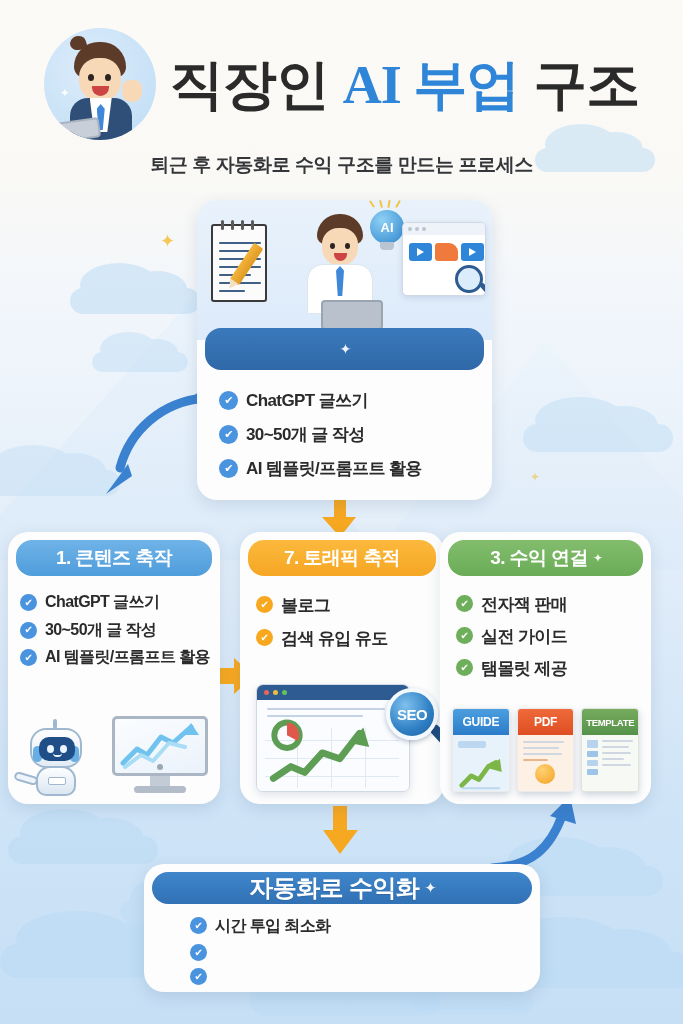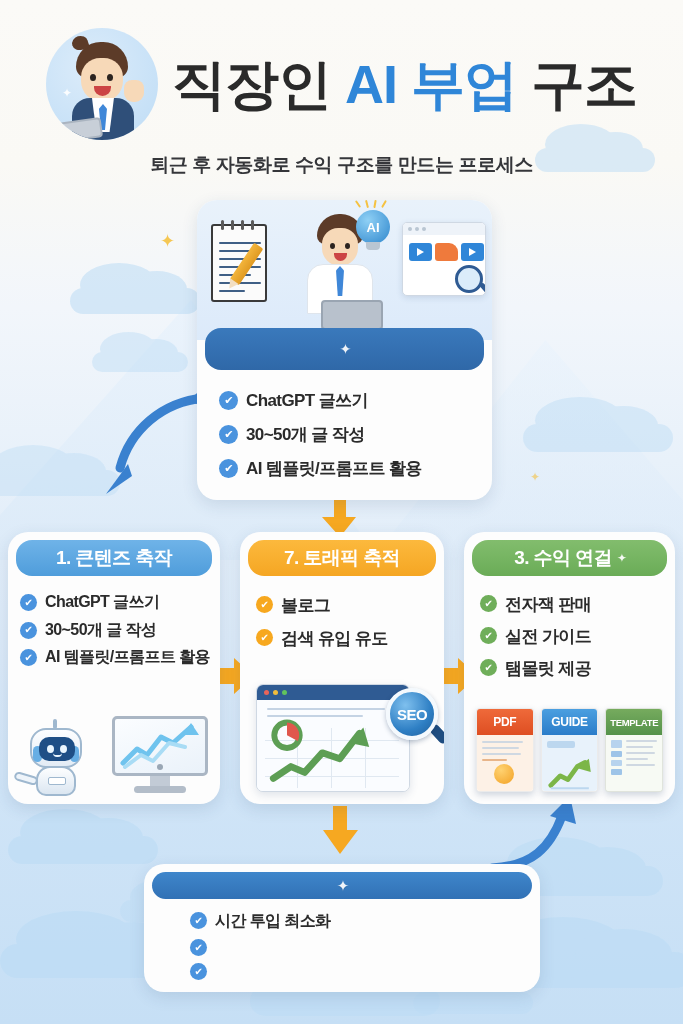--- a/index.html
+++ b/index.html
@@ -91,21 +91,21 @@
     position: absolute; width: 44px; height: 20px; left: 12px; bottom: 0;
     background: #c8cfd8; border-radius: 4px; transform: rotate(-8deg);
     border: 2px solid #aab4c0;
   }
   .av-spark { position: absolute; color: #fff; font-size: 12px; opacity: .9; }
 
   .title {
     font-size: 54px; font-weight: 900; letter-spacing: -1px;
     color: #2a2a2a; line-height: 1; white-space: nowrap;
   }
-  .title .accent { color: #2f86d8; }
+  .title .accent { color: #2f86d8; font-family: Liberation Serif, serif; }
   .subtitle {
     margin-top: 12px; font-size: 19px; font-weight: 700; color: #35363a;
     letter-spacing: -0.4px;
   }
 
   
   .card {
     position: absolute;
     background: #fdfdfd;
     border-radius: 20px;
@@ -164,21 +164,21 @@
   #card-mid { left: 240px; top: 532px; width: 204px; height: 272px; }
   #card-mid .card-head {
     background: linear-gradient(180deg,#fcb93d 0%,#f5a623 100%);
     height: 36px; font-size: 19px;
   }
   #card-mid .bullets { padding-left: 16px; }
   #card-mid .bullet { font-size: 17px; margin: 10px 0; }
   #card-mid .chk { width: 17px; height: 17px; font-size: 10px; background: #f7a81f; margin-top: 2px; }
 
   
-  #card-right { left: 464px; top: 532px; width: 211px; height: 272px; }
+  #card-right { left: 440px; top: 532px; width: 211px; height: 272px; }
   #card-right .card-head {
     background: linear-gradient(180deg,#82bd6d 0%,#6aac57 100%);
     height: 36px; font-size: 19px;
   }
   #card-right .bullets { padding-left: 16px; }
   #card-right .bullet { font-size: 17px; margin: 9px 0; }
   #card-right .chk { width: 17px; height: 17px; font-size: 10px; background: #6fae5a; margin-top: 2px; }
 
   
   #card-bottom { left: 144px; top: 864px; width: 396px; height: 128px; }
@@ -285,21 +285,21 @@
   .pt-hair{position:absolute; left:24px; top:0; width:46px; height:30px; background:#5c3b28; border-radius:22px 22px 8px 8px;}
   .pt-face{position:absolute; left:29px; top:14px; width:36px; height:38px; background:#f7d9b8; border-radius:17px 17px 19px 19px;}
   .pt-eye{position:absolute; top:15px; width:5px;height:6px; background:#2c2420; border-radius:50%;}
   .pt-eye.l{left:8px;} .pt-eye.r{left:23px;}
   .pt-mouth{position:absolute; left:12px; top:25px; width:13px; height:8px; background:#c44; border-radius:0 0 10px 10px;}
   .pt-body{position:absolute; left:14px; top:50px; width:66px; height:50px; background:#fff; border-radius:16px 16px 0 0; border:1px solid #dfe5ec;}
   .pt-tie{position:absolute; left:43px; top:52px; width:8px; height:30px; background:#3f87d8; clip-path: polygon(50% 0,100% 15%,78% 100%,22% 100%,0 15%);}
   .laptop{position:absolute; left:22px; top:86px; width:74px; height:36px;}
   .lt-lid{position:absolute; left:6px; top:0; width:62px; height:30px; background:#b8c1cc; border-radius:4px; border:2px solid #9aa5b2;}
   .lt-base{position:absolute; left:0; top:28px; width:74px; height:8px; background:#cbd3dc; border-radius:3px;}
-  .bulb{position:absolute; left:156px; top:6px; width:40px; height:46px;}
+  .bulb{position:absolute; left:170px; top:6px; width:40px; height:46px;}
   .bulb-glass{position:absolute; left:3px; top:4px; width:34px; height:34px; border-radius:50%;
        background: radial-gradient(circle at 35% 30%,#8fd0f5,#2e86cc);
        display:flex;align-items:center;justify-content:center;color:#fff;font-weight:900;font-size:13px;}
   .bulb-base{position:absolute; left:13px; top:36px; width:14px; height:8px; background:#b9c6d2; border-radius:0 0 4px 4px;}
   .ray{position:absolute; width:2px; height:8px; background:#f5c242; border-radius:2px; top:-6px;}
   .window-ill{
     position:absolute; right:6px; top:22px; width:84px; height:74px;
     background:#fff; border:1px solid #cfd8e3; border-radius:5px; overflow:hidden;
     box-shadow:0 2px 6px rgba(40,70,110,.14);
   }
@@ -579,39 +579,39 @@
       </div>
       <div class="bullet">
         <span class="chk">✔</span>
         <span>탬몰릿 제공</span>
       </div>
     </div>
     <div class="illus-box">
       <div class="docs">
 
         <div class="doc">
-          <div class="doc-top" style="background:linear-gradient(180deg,#ef6a3a,#de4e22);">PDF</div>
-          <div class="doc-body" style="background:#fdf1e6;">
-            <div class="doc-ln" style="width:90%;"></div>
-            <div class="doc-ln" style="width:80%;"></div>
-            <div class="doc-ln" style="width:86%;"></div>
-            <div class="doc-ln" style="width:55%; background:#e8b58a;"></div>
-            <div class="seal"></div>
-          </div>
-        </div>
-
-        <div class="doc">
           <div class="doc-top" style="background:linear-gradient(180deg,#4b9fe0,#2a7cc9);">GUIDE</div>
           <div class="doc-body" style="background:#e8f2fb;">
             <div class="doc-ln" style="width:62%; height:7px; background:#bcd7ef;"></div>
             <svg viewBox="0 0 48 40" style="width:100%;height:40px;">
               <polyline points="4,34 14,24 22,28 32,14 40,10" fill="none" stroke="#7cb648" stroke-width="5" stroke-linecap="round" stroke-linejoin="round"></polyline>
               <polygon points="44,6 46,20 32,16" fill="#7cb648"></polygon>
               <line x1="4" y1="37" x2="44" y2="37" stroke="#bcd7ef" stroke-width="2"></line>
             </svg>
+          </div>
+        </div>
+
+        <div class="doc">
+          <div class="doc-top" style="background:linear-gradient(180deg,#ef6a3a,#de4e22);">PDF</div>
+          <div class="doc-body" style="background:#fdf1e6;">
+            <div class="doc-ln" style="width:90%;"></div>
+            <div class="doc-ln" style="width:80%;"></div>
+            <div class="doc-ln" style="width:86%;"></div>
+            <div class="doc-ln" style="width:55%; background:#e8b58a;"></div>
+            <div class="seal"></div>
           </div>
         </div>
 
         <div class="doc" style="background:#f3f8ef;">
           <div class="doc-top" style="background:linear-gradient(180deg,#76ab5e,#55924a); font-size:9.5px;">TEMPLATE</div>
           <div class="doc-body" style="background:#f7faf4; display:flex; gap:4px; padding:5px;">
             <div style="display:flex; flex-direction:column; gap:3px;">
               <div style="width:11px;height:8px;background:#b7d3ee;border-radius:1px;"></div>
               <div style="width:11px;height:6px;background:#9ec4e8;border-radius:1px;"></div>
               <div style="width:11px;height:6px;background:#b7d3ee;border-radius:1px;"></div>
@@ -626,20 +626,21 @@
             </div>
           </div>
         </div>
 
       </div>
     </div>
   </div>
 
   <div class="card" id="card-bottom">
     <div class="card-head">
+      <span>자동화로 수익화</span>
       <span class="head-spark">✦</span>
     </div>
     <div class="bullets">
       <div class="bullet">
         <span class="chk">✔</span>
         <span>시간 투입 최소화</span>
       </div>
       <div class="bullet">
         <span class="chk">✔</span>
       </div>

